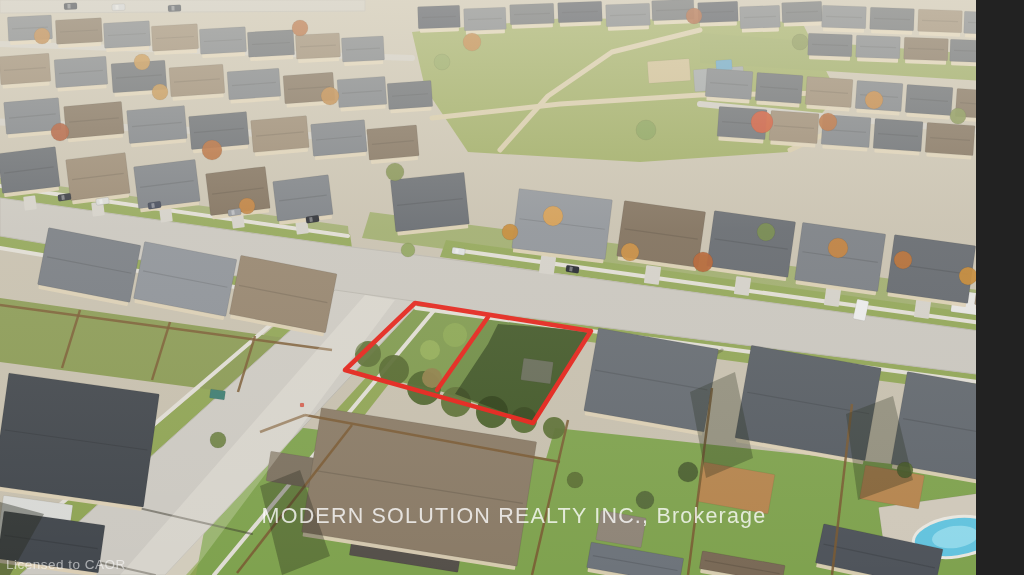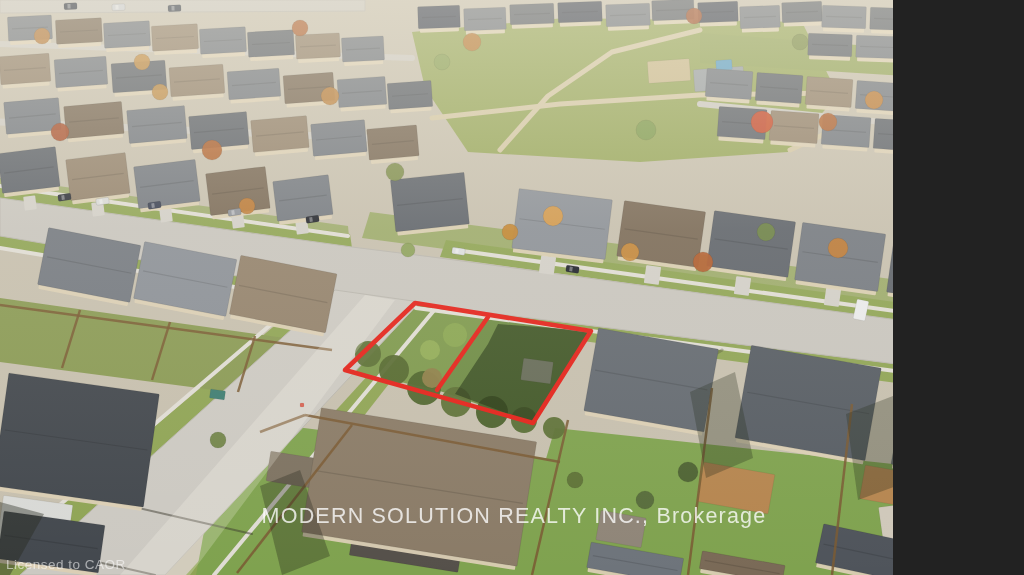--- a/index.html
+++ b/index.html
@@ -1,16 +1,16 @@
 <!DOCTYPE html>
 <html><head>
 <meta charset="utf-8">
 <style>
   html,body{margin:0;padding:0;background:#222;}
-  .stage{position:relative;width:893px;height:575px;overflow:hidden;
+  .stage{position:relative;width:976px;height:575px;overflow:hidden;
          font-family:"Liberation Sans",sans-serif;}
   svg{display:block;}
   .wm-main{font-family:"Liberation Sans",sans-serif;font-size:21.5px;fill:#ffffff;
            opacity:.78;letter-spacing:1.2px;}
   .wm-license{font-family:"Liberation Sans",sans-serif;font-size:13.5px;fill:#ffffff;
            opacity:.55;letter-spacing:.5px;}
 </style>
 </head>
 <body>
 

